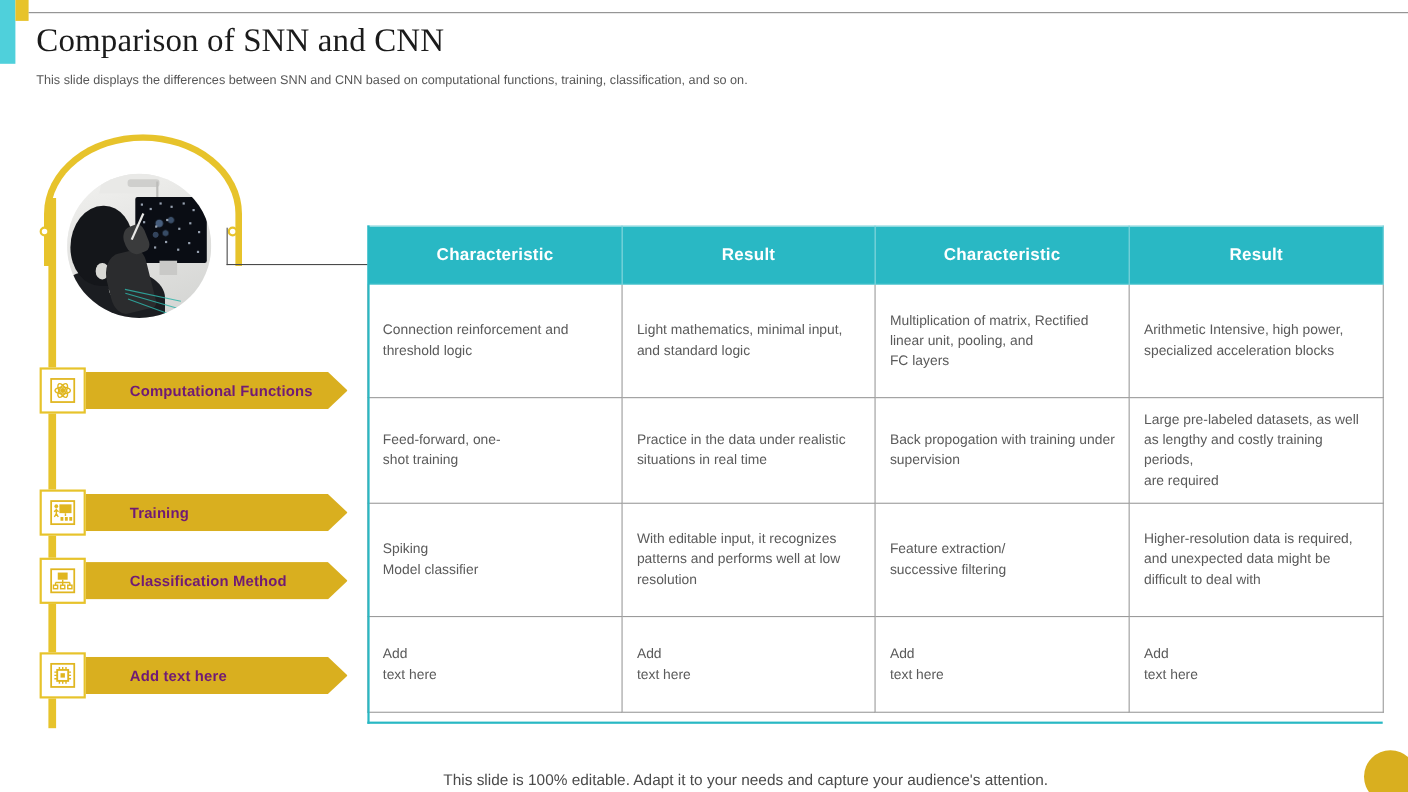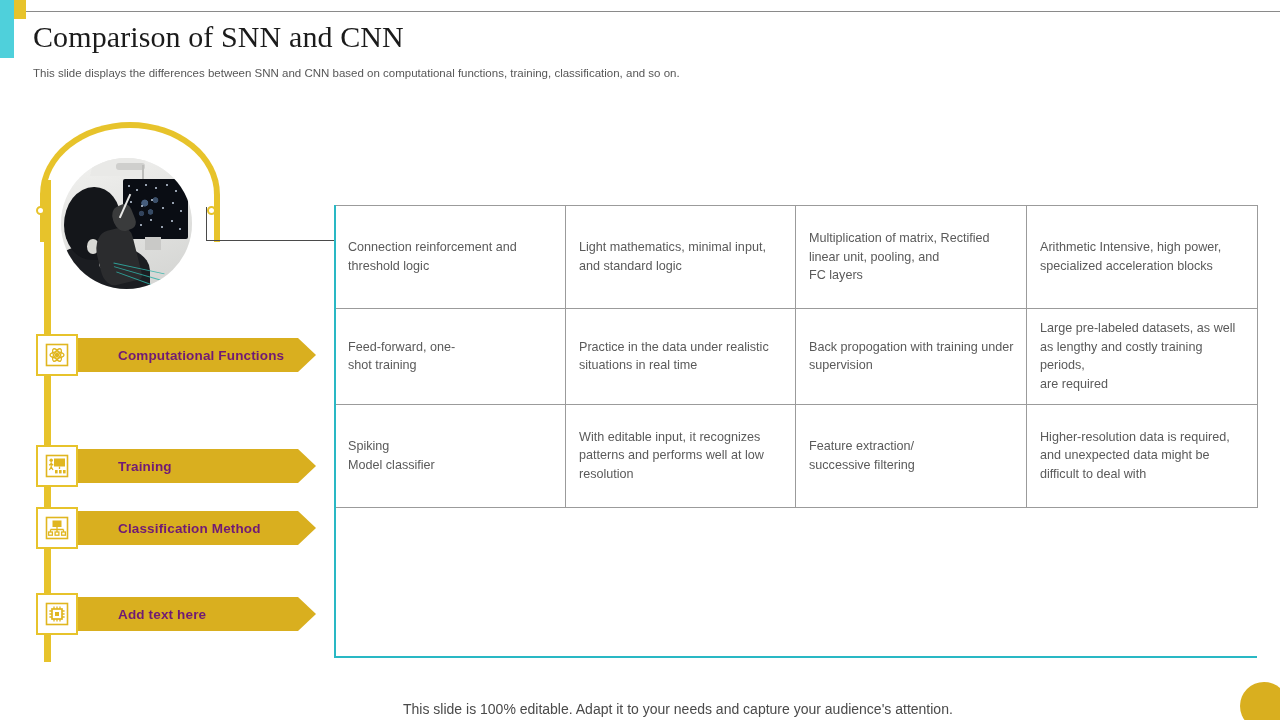--- a/index.html
+++ b/index.html
@@ -429,38 +429,50 @@
 </div>
 
 <table class="tbl">
   <colgroup>
     <col style="width:231px">
       <col style="width:230px">
       <col style="width:231px">
       <col style="width:231px">
   </colgroup>
   <tbody>
+    <tr>
+      <td class="th-sub">Characteristic</td>
+      <td class="th-sub">Result</td>
+      <td class="th-sub">Characteristic</td>
+      <td class="th-sub">Result</td>
+    </tr>
 
     <tr class="body-row">
       <td class="cell">Connection reinforcement and threshold logic</td>
       <td class="cell">Light mathematics, minimal input, and standard logic</td>
       <td class="cell">Multiplication  of matrix, Rectified linear unit, pooling, and<br>FC layers</td>
       <td class="cell">Arithmetic Intensive, high power, specialized acceleration blocks</td>
     </tr>
     <tr class="body-row tall">
       <td class="cell">Feed-forward, one-<br>shot training</td>
       <td class="cell">Practice in the data under realistic situations in real time</td>
       <td class="cell">Back propogation with training under supervision</td>
       <td class="cell">Large pre-labeled  datasets, as well as lengthy and costly training periods,<br>are required</td>
     </tr>
     <tr class="body-row">
       <td class="cell">Spiking<br>Model classifier</td>
       <td class="cell">With editable input, it recognizes patterns and performs well at low resolution</td>
       <td class="cell">Feature extraction/<br>successive filtering</td>
       <td class="cell">Higher-resolution data is required, and unexpected data might be difficult to deal with</td>
     </tr>
+    <tr class="body-row tall">
+      <td class="cell">Add<br>text here</td>
+      <td class="cell">Add<br>text here</td>
+      <td class="cell">Add<br>text here</td>
+      <td class="cell">Add<br>text here</td>
+    </tr>
   </tbody>
 </table>
 <div class="tbl-left-edge"></div>
 <div class="tbl-bottom-edge"></div>
 
 <div class="footer-note">This slide is 100% editable. Adapt it to your needs and capture your audience's attention.</div>
 <div class="corner-dot"></div>
 
 </body></html>

